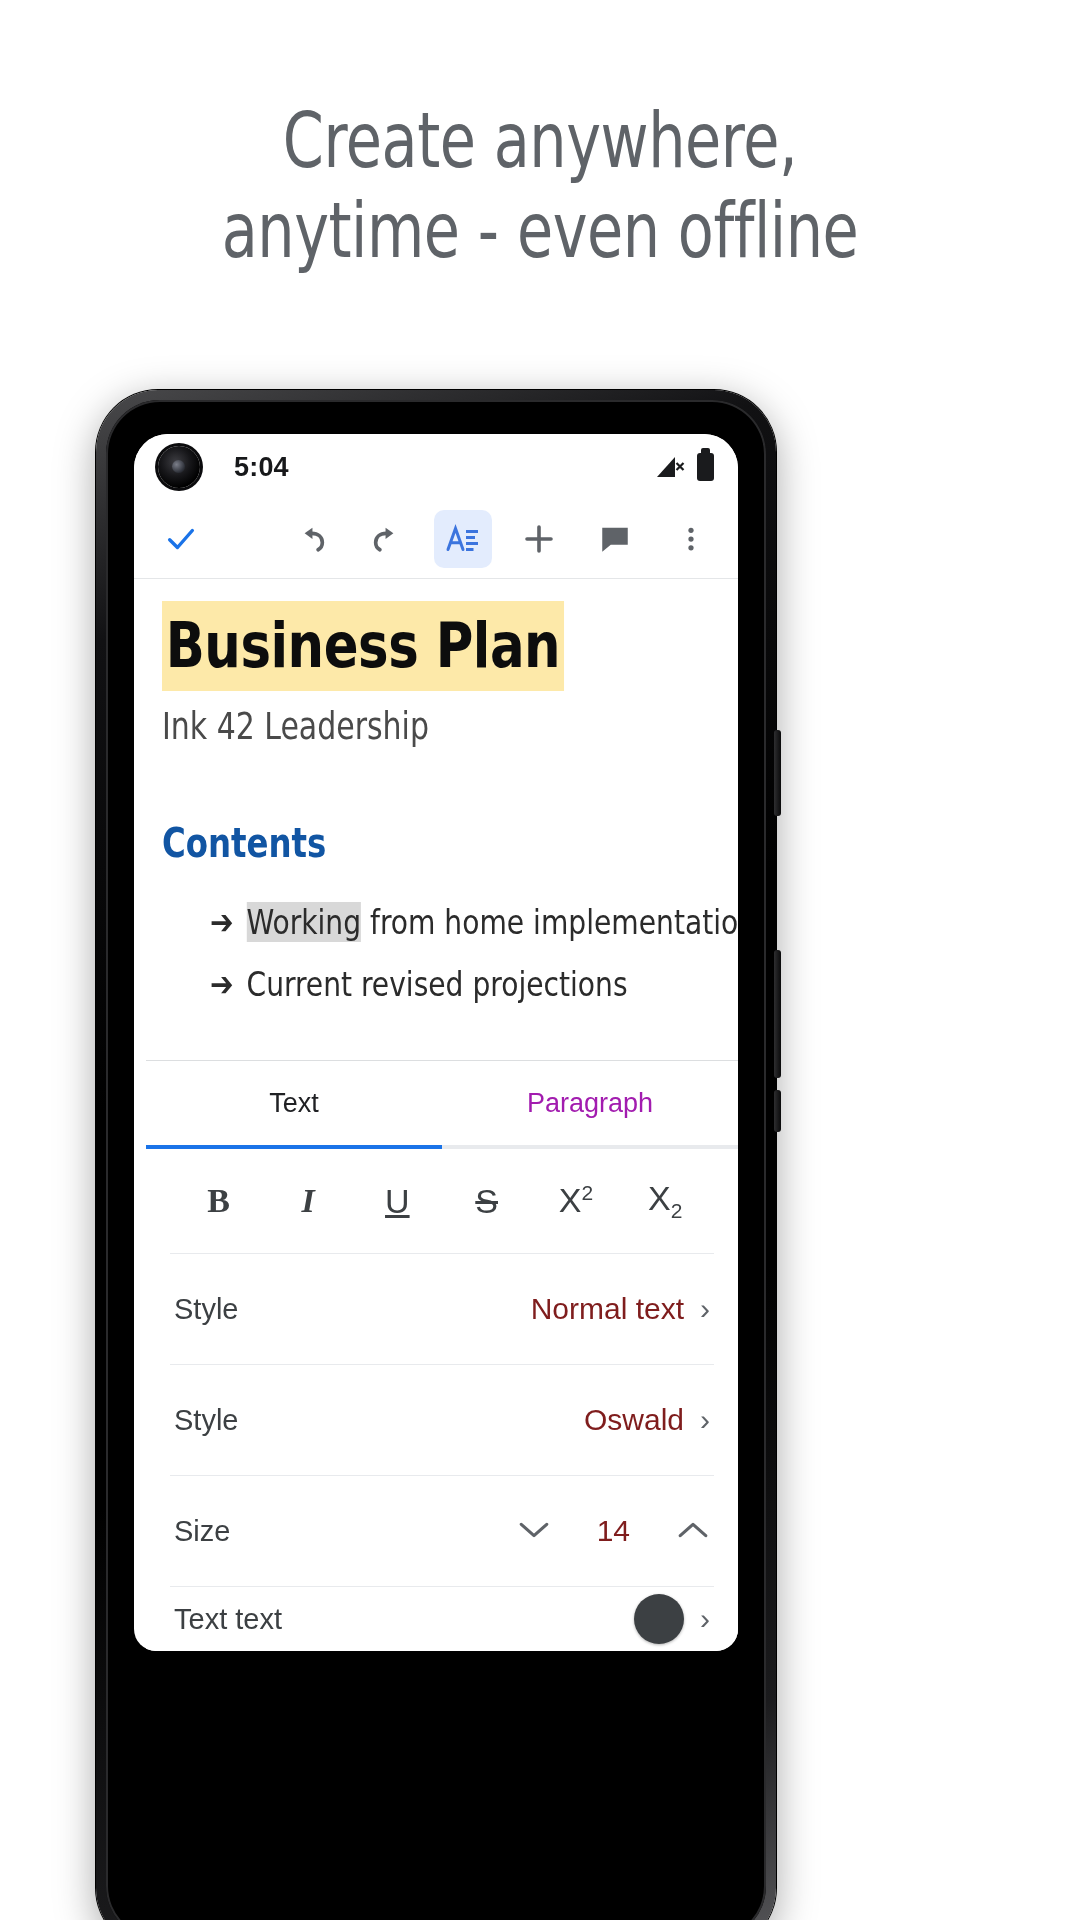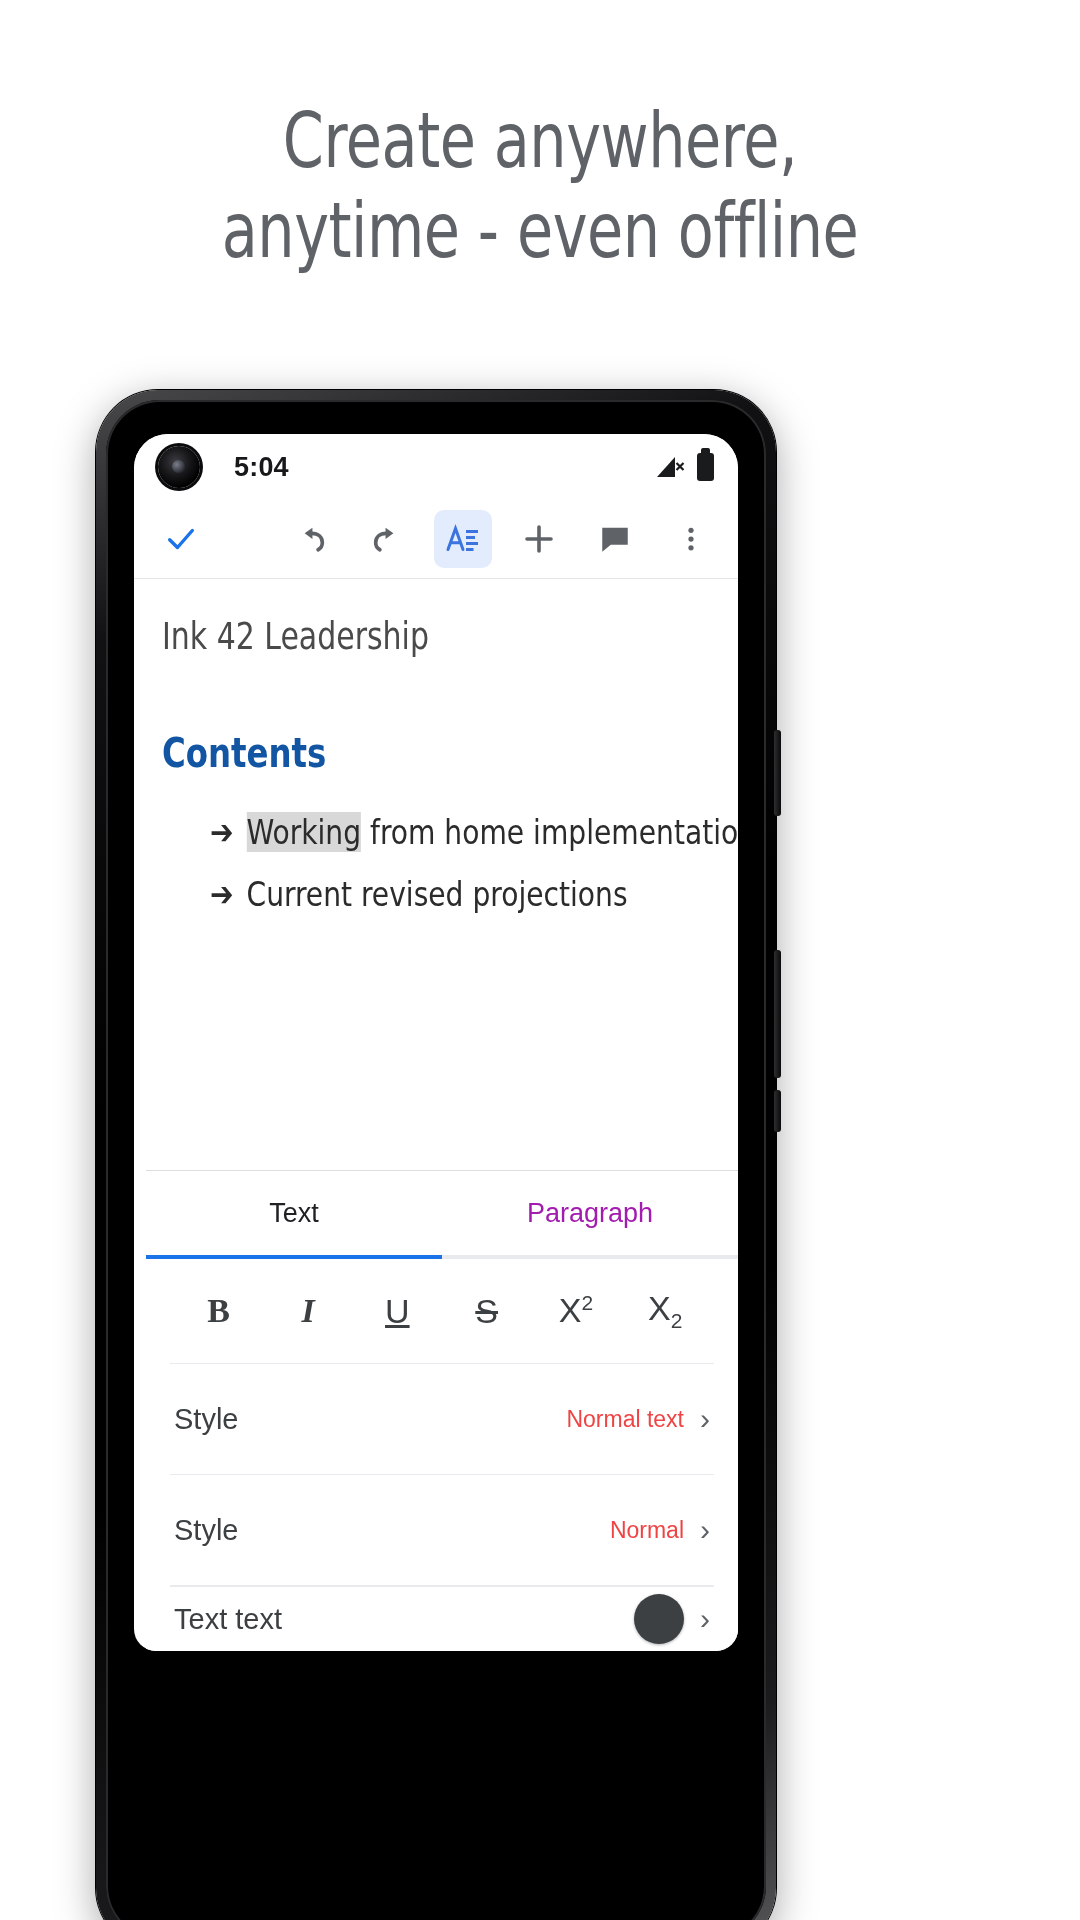--- a/index.html
+++ b/index.html
@@ -231,21 +231,21 @@
   .divider { height:1px; background:#e8eaed; margin:0 24px; }
 
   .opt-row {
     display:flex;
     align-items:center;
     height:110px;
     padding:0 28px;
   }
   .opt-label { font-size:29px; color:#3c4043; }
   .opt-right { margin-left:auto; display:flex; align-items:center; gap:16px; }
-  .opt-val { font-size:23px; color:#ef4444; }
+  .opt-val { font-size:30px; color:#7f1d1d; }
   .chev { color:#5f6368; font-size:30px; line-height:1; }
   .stepper { display:flex; align-items:center; gap:46px; }
   .swatch {
     width:50px;height:50px;border-radius:50%;
     background:#3c4043;
     box-shadow:0 1px 3px rgba(0,0,0,.3);
   }
 </style>
 </head>
 <body>
@@ -321,20 +321,21 @@
             <circle cx="12" cy="5" r="2.1" fill="#5f6368"></circle>
             <circle cx="12" cy="12" r="2.1" fill="#5f6368"></circle>
             <circle cx="12" cy="19" r="2.1" fill="#5f6368"></circle>
           </svg>
         </div>
       </div>
     </div>
     <div class="docline"></div>
 
     <div class="doc">
+      <div><span class="doc-title">Business Plan</span></div>
       <div class="doc-sub">Ink 42 Leadership</div>
       <div class="doc-h2">Contents</div>
       <div class="doc-list">
 
         <div class="doc-li">
           <span class="arw">➔</span><span class="sel">Working</span><span> from home implementations</span>
         </div>
 
         <div class="doc-li">
           <span class="arw">➔</span><span>Current revised projections</span>
@@ -371,27 +372,43 @@
           <span class="opt-val">Normal text</span>
           <span class="chev">›</span>
         </span>
       </div>
 
       <div class="divider"></div>
 
       <div class="opt-row">
         <span class="opt-label">Style</span>
         <span class="opt-right">
-          <span class="opt-val">Normal</span>
+          <span class="opt-val">Oswald</span>
           <span class="chev">›</span>
         </span>
       </div>
 
       <div class="divider"></div>
 
+      <div class="opt-row">
+        <span class="opt-label">Size</span>
+        <span class="opt-right stepper">
+          <span class="chev">
+            <svg width="34" height="22" viewBox="0 0 24 14">
+                <path d="M3 3 L12 11 L21 3" stroke="#5f6368" stroke-width="2.2" fill="none" stroke-linecap="round" stroke-linejoin="round"></path>
+              </svg>
+          </span>
+          <span class="opt-val">14</span>
+          <span class="chev">
+            <svg width="34" height="22" viewBox="0 0 24 14">
+                <path d="M3 11 L12 3 L21 11" stroke="#5f6368" stroke-width="2.2" fill="none" stroke-linecap="round" stroke-linejoin="round"></path>
+              </svg>
+          </span>
+        </span>
+      </div>
 
       <div class="divider"></div>
 
       <div class="opt-row" style="height:64px;overflow:hidden;">
         <span class="opt-label">Text text</span>
         <span class="opt-right">
           <span class="swatch"></span>
           <span class="chev">›</span>
         </span>
       </div>

